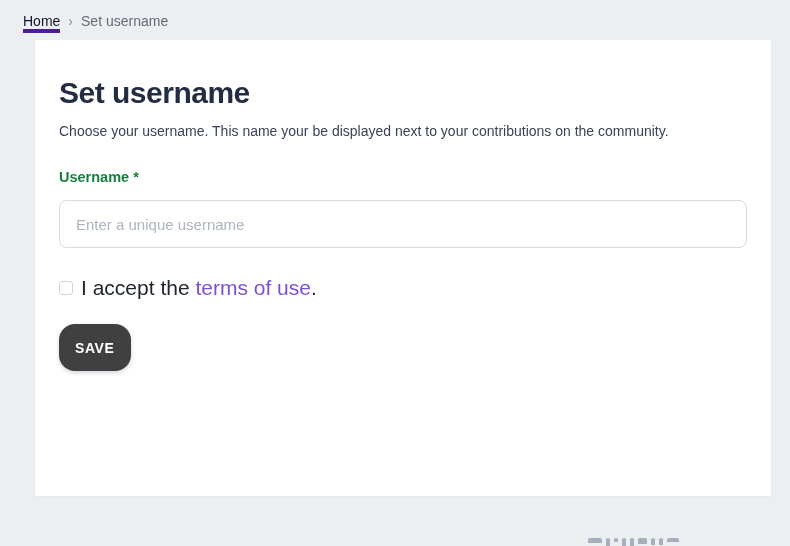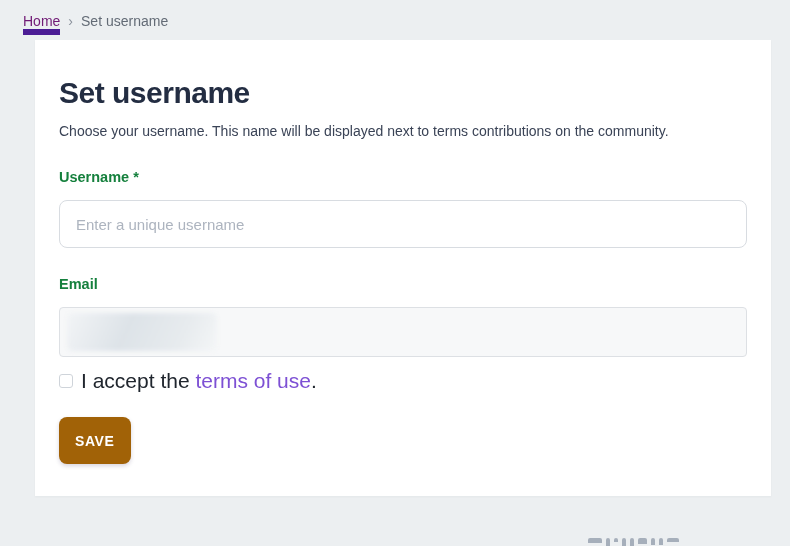--- a/index.html
+++ b/index.html
@@ -12,23 +12,23 @@
   }
   .breadcrumb {
     padding: 13px 0 0 23px;
     height: 40px;
     font-size: 14px;
     display: flex;
     align-items: flex-start;
     gap: 8px;
   }
   .breadcrumb a {
-    color: #701a75;
+    color: #0f172a;
     text-decoration: none;
-    border-bottom: 6px solid #4c1d95;
+    border-bottom: 4px solid #4c1d95;
     cursor: pointer;
   }
   .breadcrumb .sep {
     color: #8a919c;
     font-size: 14px;
     line-height: 17px;
   }
   .breadcrumb .crumb-current { color: #636b76; }
 
   .card {
@@ -112,23 +112,23 @@
   .terms-text a {
     color: #7d50d4;
     text-decoration: none;
     cursor: pointer;
   }
   .save-btn {
     display: block;
     min-width: 68px;
     height: 47px;
     padding: 16px 16px;
-    background: #a16207;
+    background: #404040;
     border: none;
-    border-radius: 8px;
+    border-radius: 16px;
     color: #ffffff;
     font-family: "Liberation Sans", sans-serif;
     font-weight: 700;
     font-size: 14px;
     letter-spacing: 0.6px;
     cursor: pointer;
     box-shadow: 0 2px 4px rgba(40,20,70,0.18);
   }
   .footer-cutoff {
     position: absolute;
@@ -160,33 +160,27 @@
 <body>
 
 <nav class="breadcrumb">
   <a>Home</a>
   <span class="sep">›</span>
   <span class="crumb-current">Set username</span>
 </nav>
 
 <main class="card">
   <h1>Set username</h1>
-  <p class="subtitle">Choose your username. This name will be displayed next to terms contributions on the community.</p>
+  <p class="subtitle">Choose your username. This name your be displayed next to your contributions on the community.</p>
 
   <div class="field-username">
     <label class="field-label"><span>Username</span> <span>*</span></label>
     <input class="text-input" type="text" placeholder="Enter a unique username" style="">
   </div>
 
-  <div class="field-email">
-    <label class="field-label">Email</label>
-    <div class="email-box">
-      <div class="redacted"></div>
-    </div>
-  </div>
 
   <div class="terms-row">
     <span class="checkbox"></span>
     <span class="terms-text"><span>I accept the</span> <a>terms of use</a><span>.</span></span>
   </div>
 
   <button class="save-btn">SAVE</button>
 </main>
 
 <div class="footer-cutoff">

